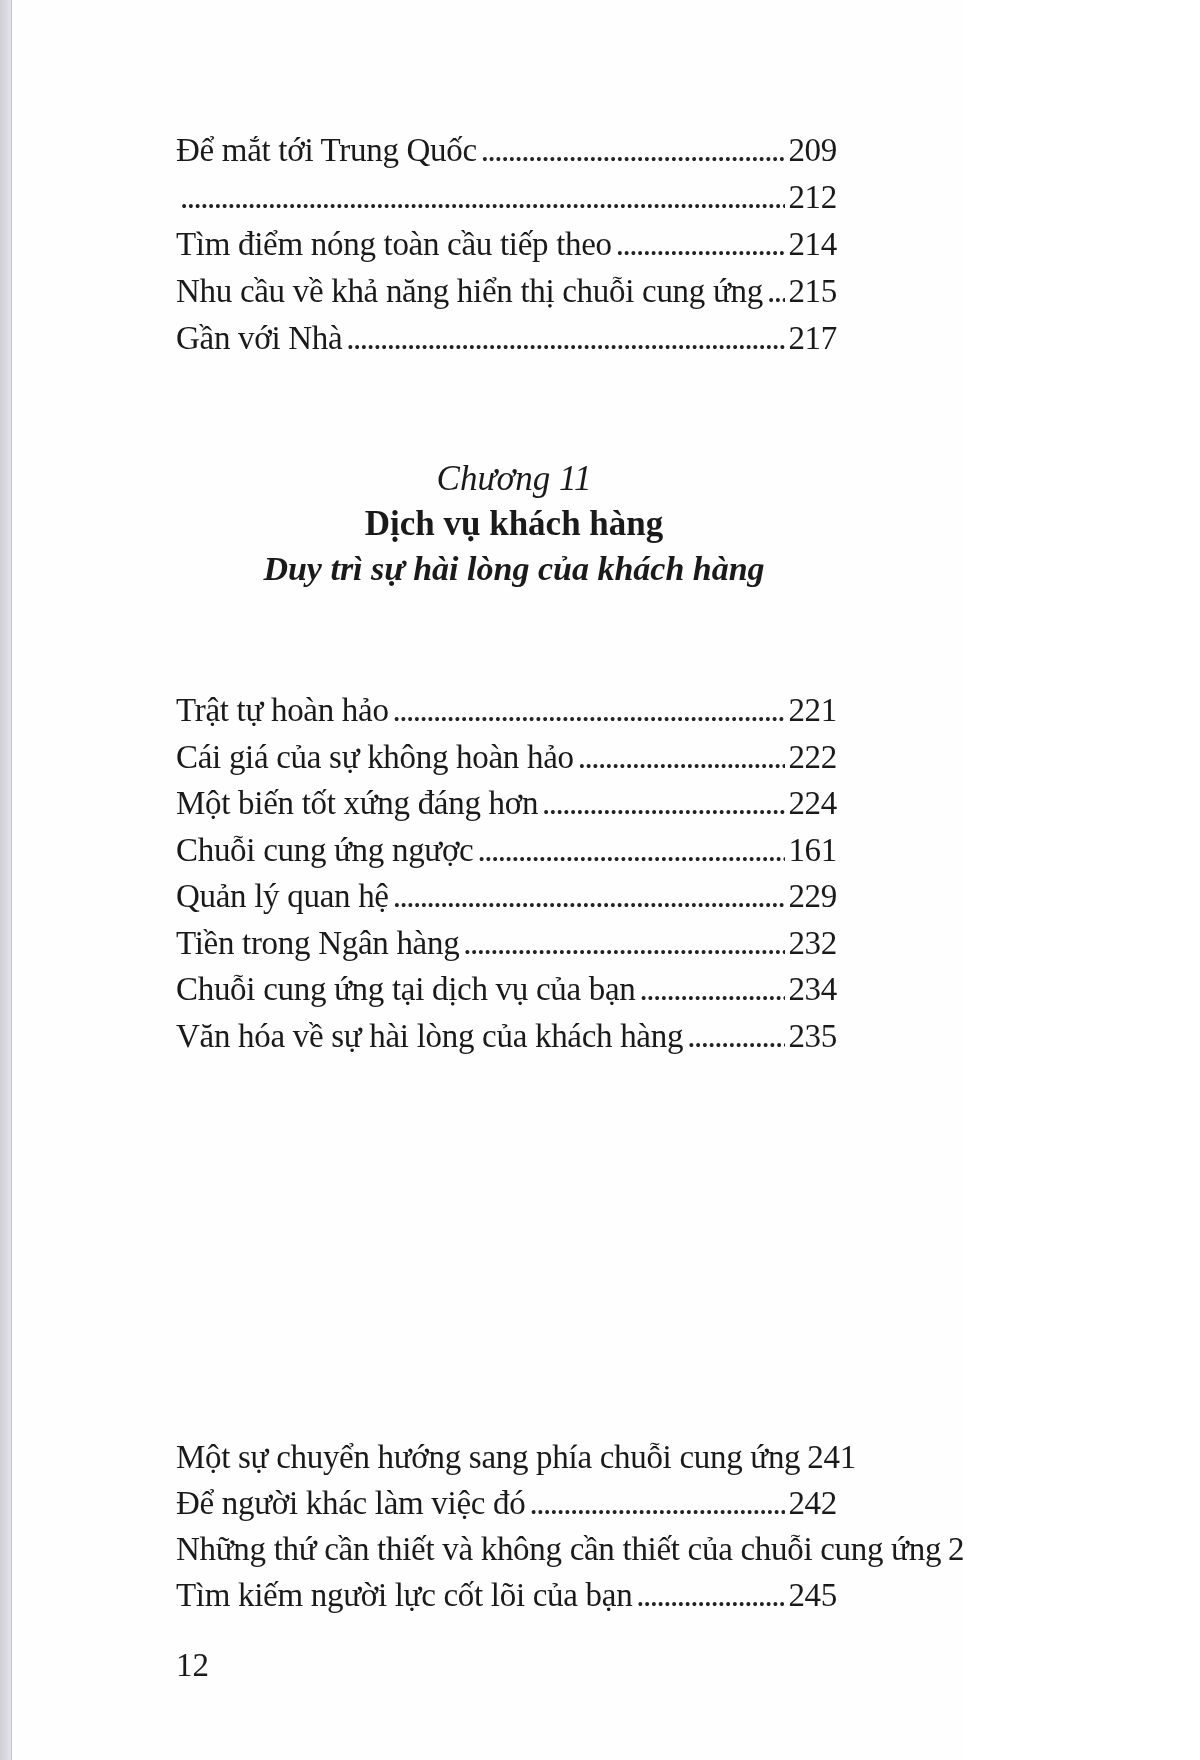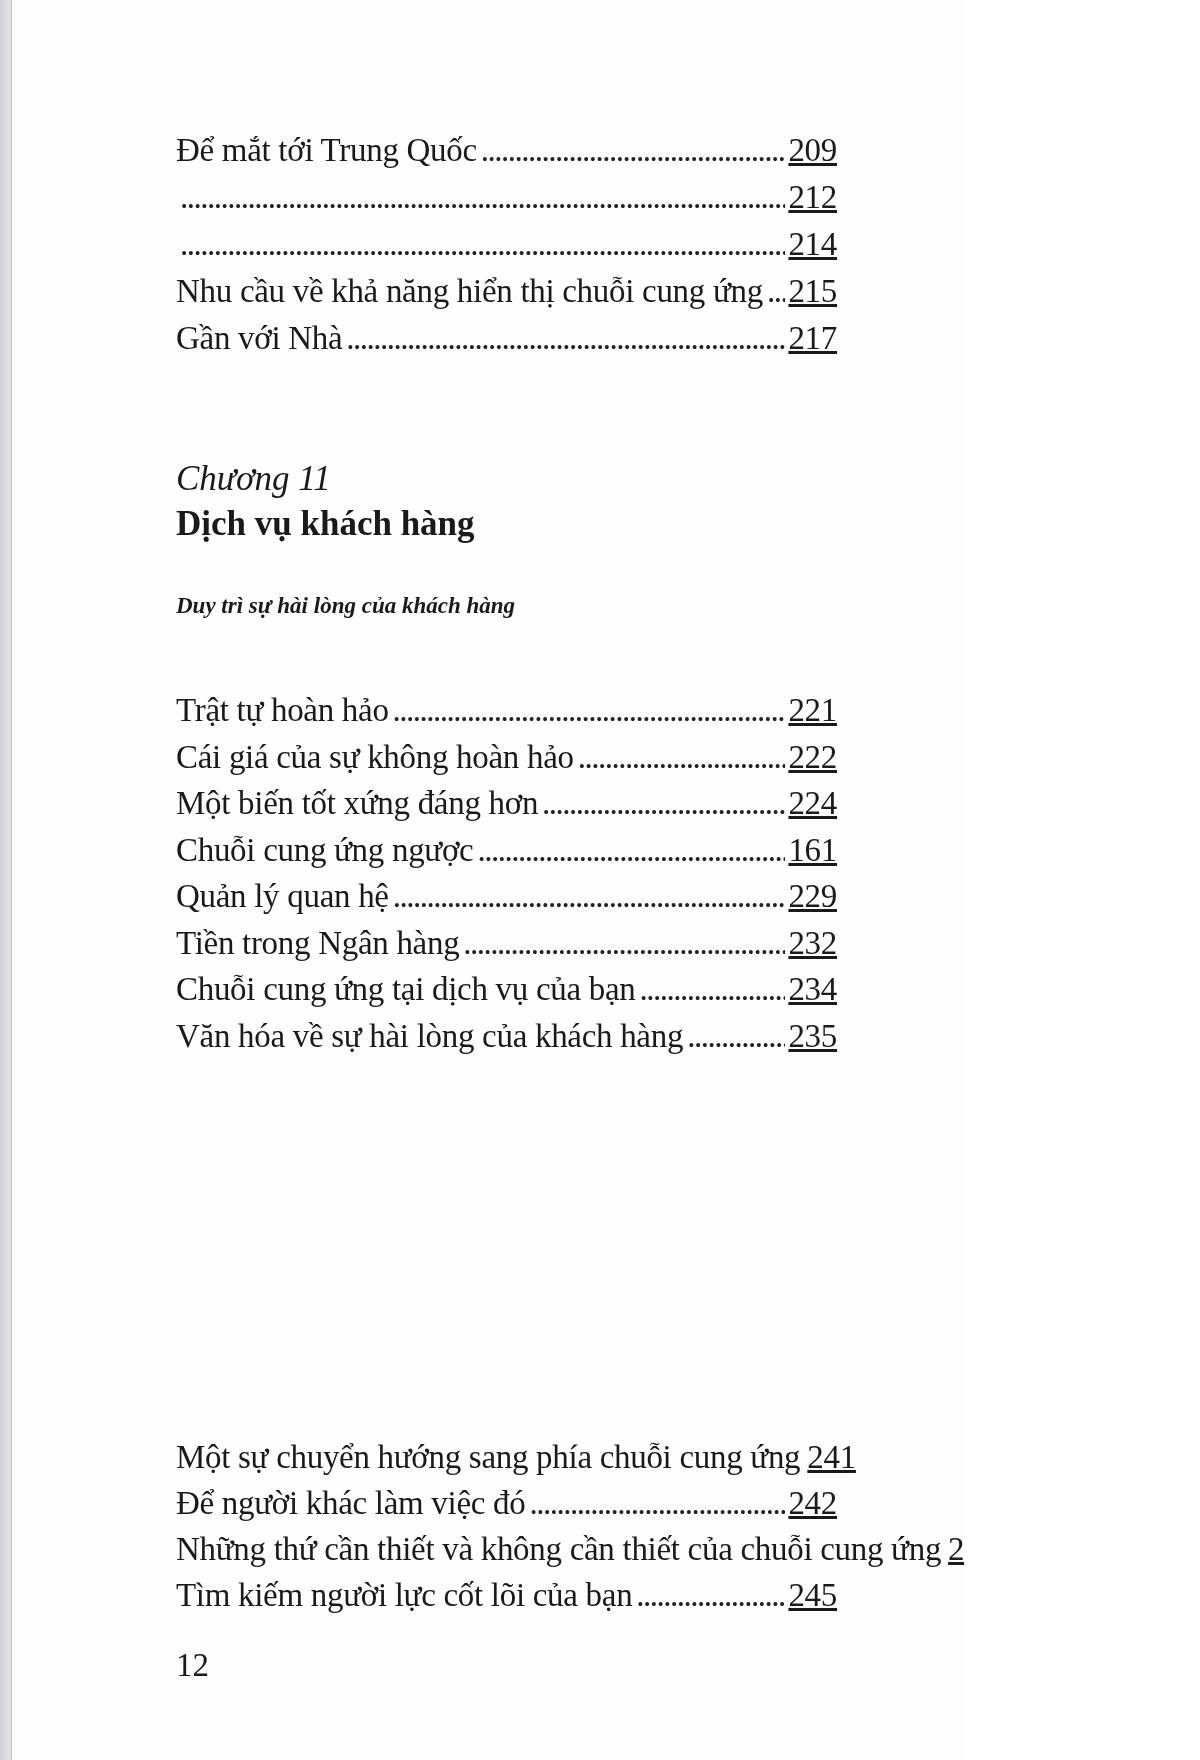--- a/index.html
+++ b/index.html
@@ -49,41 +49,41 @@
   .entries .t { flex: 0 0 auto; }
   .entries .dots {
     flex: 1 1 auto;
     min-width: 0;
     overflow: hidden;
     white-space: nowrap;
     letter-spacing: -1.5px;
     margin: 0 3px 0 4px;
     color: #222222;
   }
-  .entries .p { flex: 0 0 auto; text-align: center; text-decoration: underline; }
+  .entries .p { flex: 0 0 auto; text-align: center; }
 
   .heading {
     position: absolute;
     left: 176px;
     right: 112px;
+    text-align: center;
   }
   .heading .kicker {
     font-style: italic;
     font-weight: 400;
     font-size: 35px;
   }
   .heading .chap-title {
     font-weight: 700;
     font-size: 35px;
   }
   .heading .subtitle {
     font-weight: 700;
     font-style: italic;
-    font-size: 23px;
-    margin-top: 37px;
+    font-size: 34px;
   }
   .heading .part-title {
     font-weight: 700;
     font-size: 36px;
     letter-spacing: 0.2px;
   }
   .block-b div, .block-e div { height: 45px; line-height: 45px; }
   .block-d div { height: 46px; line-height: 46px; }
 
   .footer-page-number {
@@ -105,20 +105,21 @@
     <div class="row">
       <span class="t">Để mắt tới Trung Quốc</span>
       <span class="dots">............................................................................................................................................................................................................................</span>
       <span class="p">209</span>
     </div>
     <div class="row">
       <span class="dots">............................................................................................................................................................................................................................</span>
       <span class="p">212</span>
     </div>
     <div class="row">
+      <span class="t">Tìm điểm nóng toàn cầu tiếp theo</span>
       <span class="dots">............................................................................................................................................................................................................................</span>
       <span class="p">214</span>
     </div>
     <div class="row">
       <span class="t">Nhu cầu về khả năng hiển thị chuỗi cung ứng</span>
       <span class="dots">............................................................................................................................................................................................................................</span>
       <span class="p">215</span>
     </div>
     <div class="row">
       <span class="t">Gần với Nhà</span>

